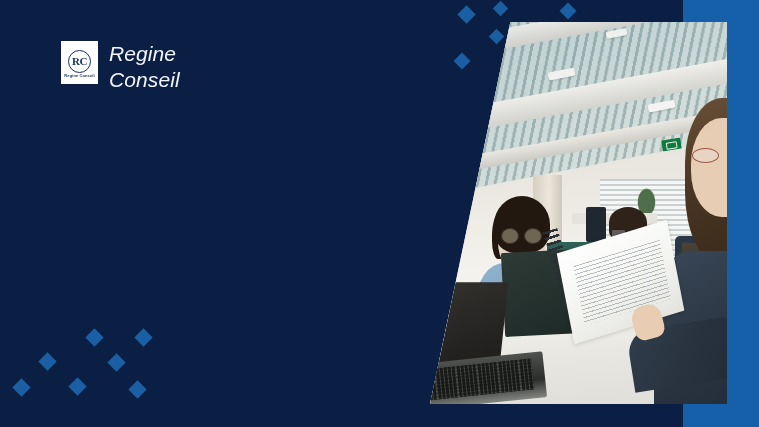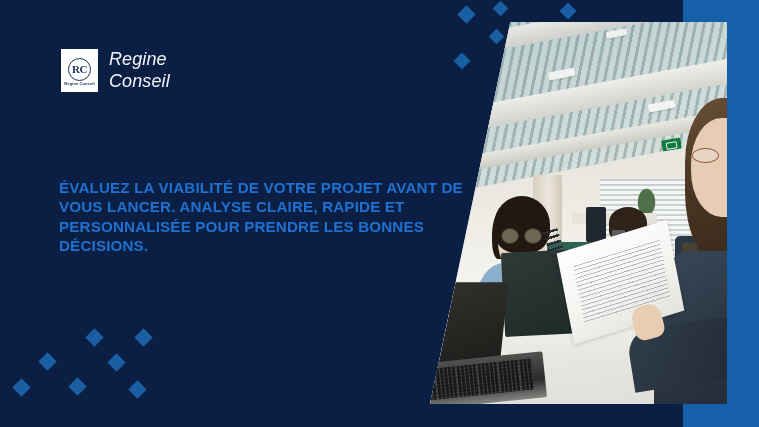--- a/index.html
+++ b/index.html
@@ -34,21 +34,21 @@
   .diamond {
     position: absolute;
     background: #1a5ea4;
     transform: rotate(45deg);
   }
 
   
   .logo-lockup {
     position: absolute;
     left: 61px;
-    top: 49px;
+    top: 41px;
     display: flex;
     align-items: flex-start;
     gap: 11px;
   }
 
   .logo-mark {
     width: 37px;
     height: 43px;
     background: #ffffff;
     display: flex;
@@ -83,21 +83,21 @@
     font-weight: bold;
     color: #16305e;
     letter-spacing: 0.1px;
     line-height: 1;
     white-space: nowrap;
   }
 
   .brand-name {
     font-family: "Liberation Sans", sans-serif;
     font-style: italic;
-    font-size: 18px;
+    font-size: 21px;
     line-height: 1.22;
     color: #f2f5f9;
     font-weight: 400;
     white-space: pre-line;
     letter-spacing: 0.1px;
   }
 
   
   .headline {
     position: absolute;
@@ -604,15 +604,14 @@
       <div class="logo-circle">
         <span>RC</span>
       </div>
       <div class="logo-caption">Regine Conseil</div>
     </div>
     <div class="brand-name">Regine
 Conseil</div>
   </div>
 
 
-  <div class="subtitle">Évaluez la viabilité de votre projet avant de vous lancer. Analyse claire, rapide et personnalisée pour prendre les bonnes décisions.</div>
 
 </div>
 
 </body></html>

